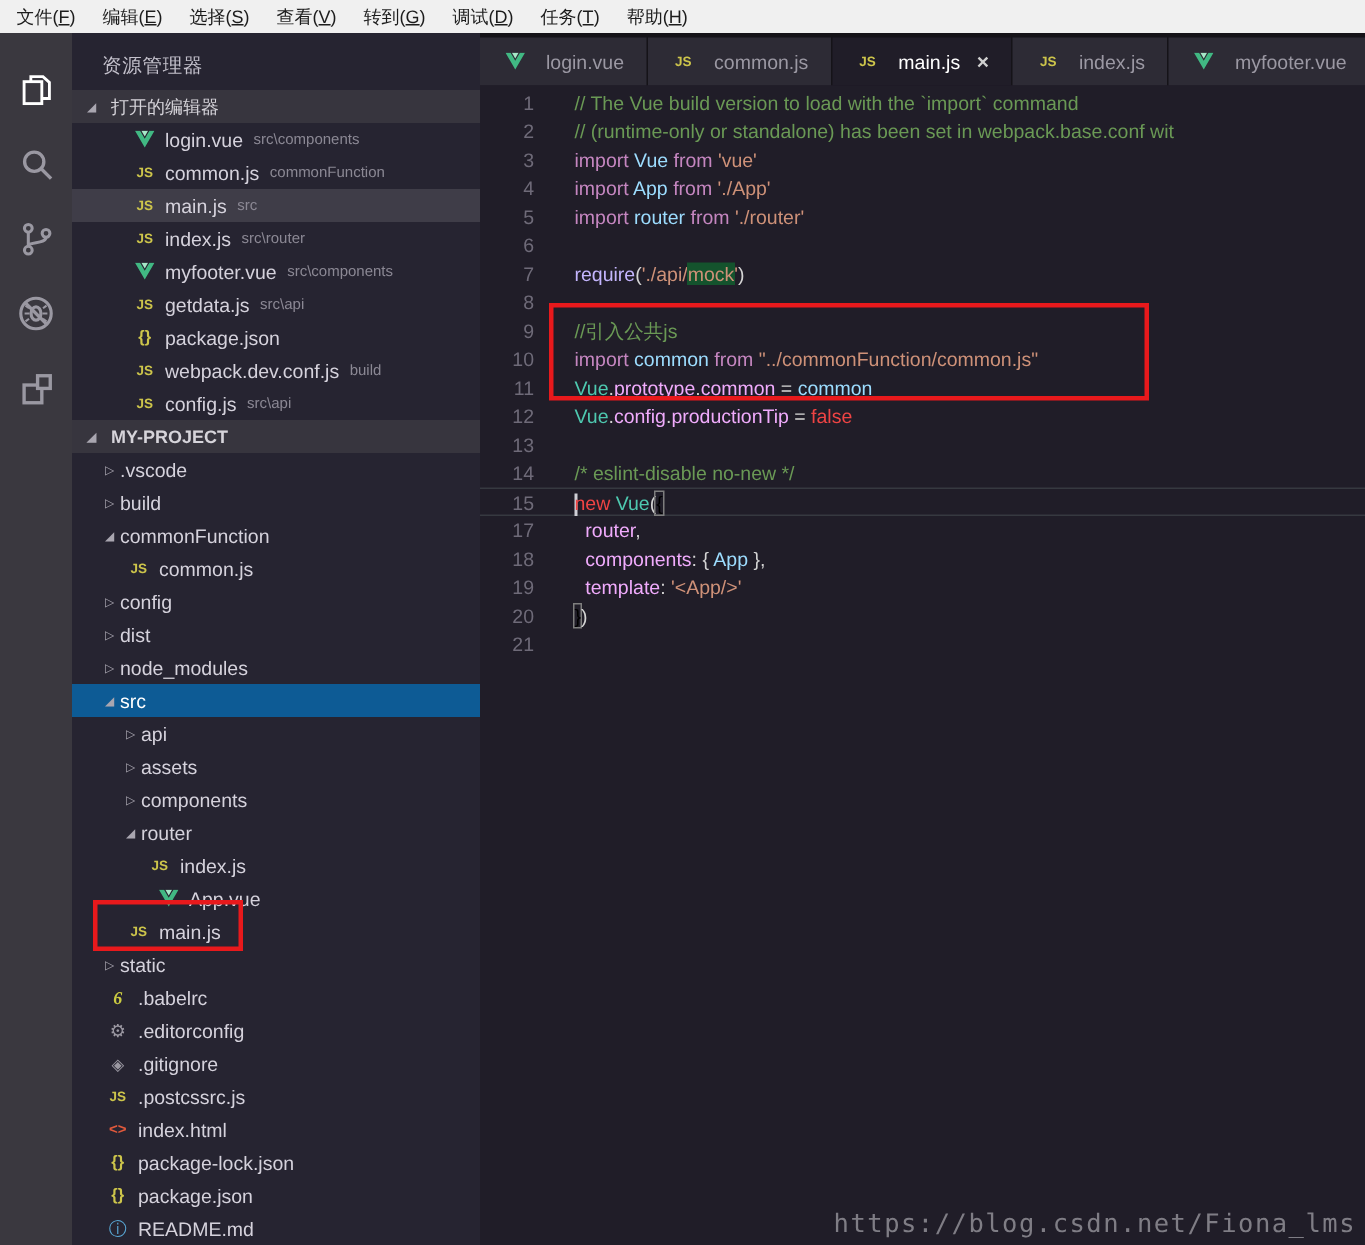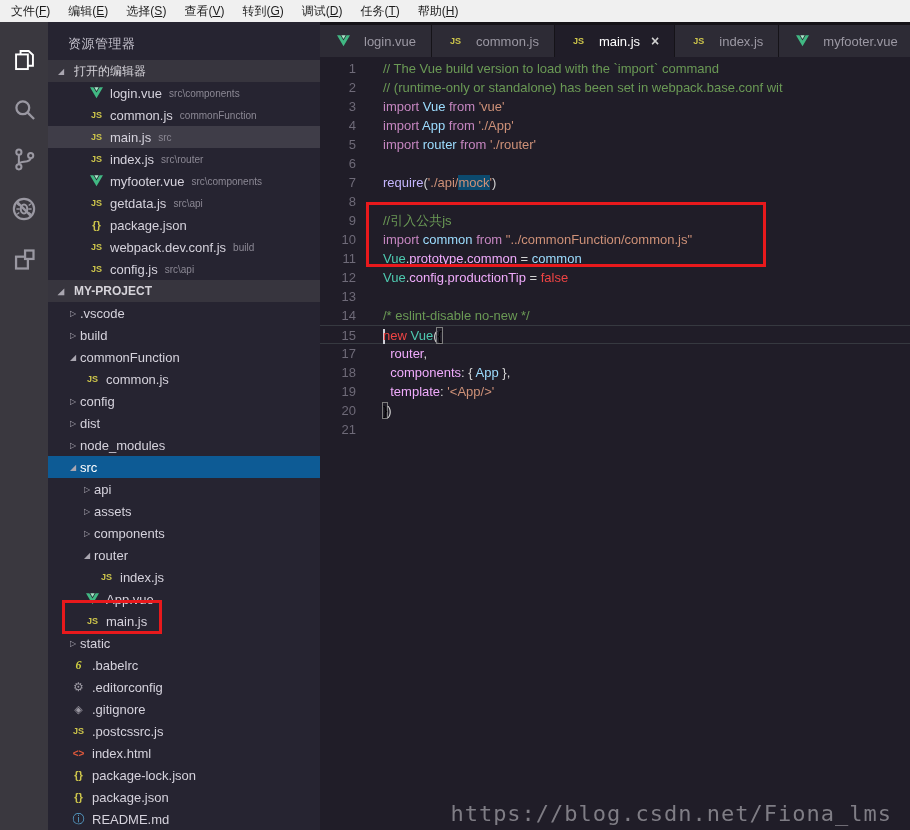--- a/index.html
+++ b/index.html
@@ -44,29 +44,29 @@
   .editor { flex:1; display:flex; flex-direction:column; min-width:0; position:relative; }
   .tabbar { height:35px; background:#151318; display:flex; padding-top:3px; flex-shrink:0; }
   .tab { height:32px; padding:0 15px; display:flex; align-items:center; gap:7px; font-size:13px; background:#2d2b35; color:#9b98a3; margin-right:1px; cursor:default; }
   .tab.active { background:#201d28; color:#ffffff; }
   .tab .close { font-size:14px; color:#d0d0d0; margin-left:4px; font-weight:bold; }
   .code { flex:1; background:#201d28; padding-top:2px; overflow:hidden; position:relative; }
   .cline { height:19px; line-height:19px; white-space:pre; font-family:Liberation Sans, sans-serif; font-size:13px; }
   .cline.current { border-top:1px solid #363940; border-bottom:1px solid #363940; }
   .lnum { display:inline-block; width:36px; text-align:right; margin-right:27px; color:#6e6a78; }
   .t-cmt { color:#6a9955; } .t-kw { color:#c586c0; } .t-id { color:#9cdcfe; }
-  .t-str { color:#ce9178; } .t-sh { color:#ce9178; background:#0c4a6e; }
+  .t-str { color:#ce9178; } .t-sh { color:#ce9178; background:#14532d; }
   .t-fn { color:#c4b5fd; } .t-cls { color:#4ec9b0; } .t-prop { color:#f0abfc; }
   .t-kb { color:#ef4444; } .t-pu, .t-pl { color:#d4d4d4; }
   .t-bm { border:1px solid #7e7e7e; margin:-1px; }
   .t-cur { display:inline-block; border-left:2px solid #cfcfd6; height:15px; vertical-align:middle; margin-right:-2px; }
   
   .redbox { position:absolute; border:3px solid #e8191c; z-index:50; pointer-events:none; }
   
-  .watermark { position:absolute; right:18px; bottom:4px; font-family:"DejaVu Sans Mono", monospace; font-size:22px; letter-spacing:1px; color:#7f7d85; z-index:10; }
+  .watermark { position:absolute; right:6px; bottom:4px; font-family:"DejaVu Sans Mono", monospace; font-size:17px; letter-spacing:1px; color:#7f7d85; z-index:10; }
 </style>
 </head>
 <body>
 
 <div class="screen" id="screen">
 
   <div class="menubar" id="menubar">
       <span class="menu-item">文件(<u>F</u>)</span>
       <span class="menu-item">编辑(<u>E</u>)</span>
       <span class="menu-item">选择(<u>S</u>)</span>
@@ -227,21 +227,21 @@
             <span class="fname">components</span>
           </div>
           <div class="row" style="padding-left: 36px;">
             <span class="tw">◢</span>
             <span class="fname">router</span>
           </div>
           <div class="row" style="padding-left: 50px;">
             <span class="fic fic-js">JS</span>
             <span class="fname">index.js</span>
           </div>
-          <div class="row" style="padding-left: 36px;">
+          <div class="row" style="padding-left: 56px;">
             <span class="fic fic-vue">
               <svg width="13" height="12" viewBox="0 0 10 9">
                 <polygon points="0,0 2.6,0 5,4.1 7.4,0 10,0 5,8.6" fill="#41B883"></polygon>
                 <polygon points="3.3,0 5,2.9 6.7,0" fill="#a6e8c8"></polygon>
               </svg>
             </span>
             <span class="fname">App.vue</span>
           </div>
           <div class="row" style="padding-left: 36px;">
             <span class="fic fic-js">JS</span>

